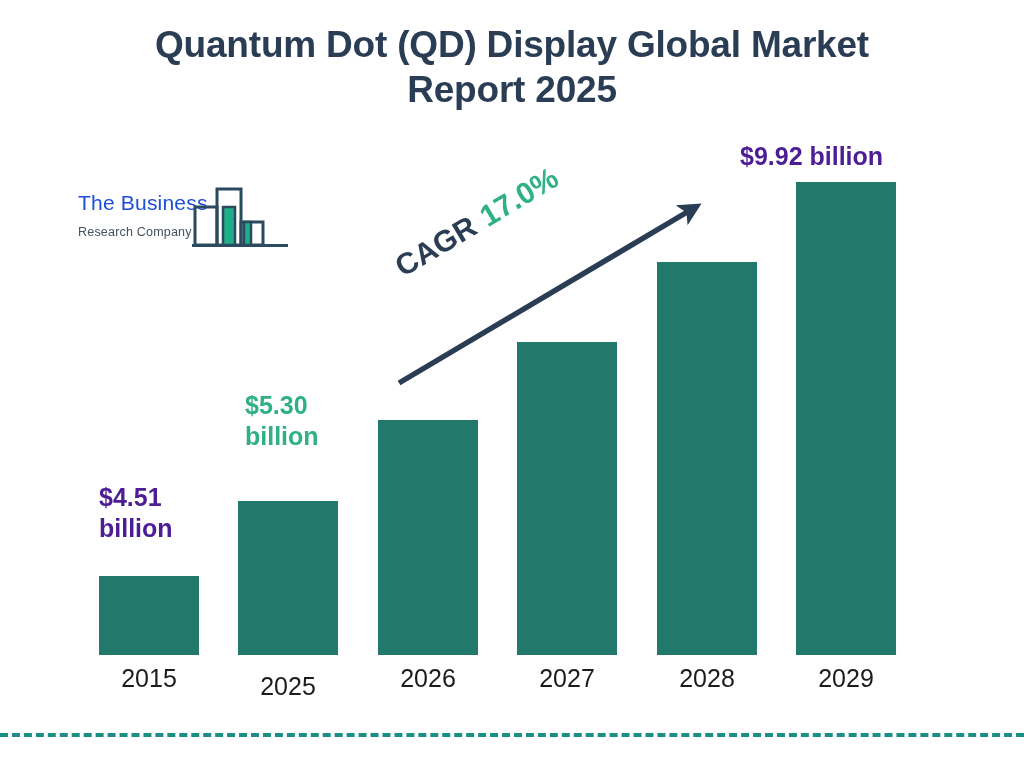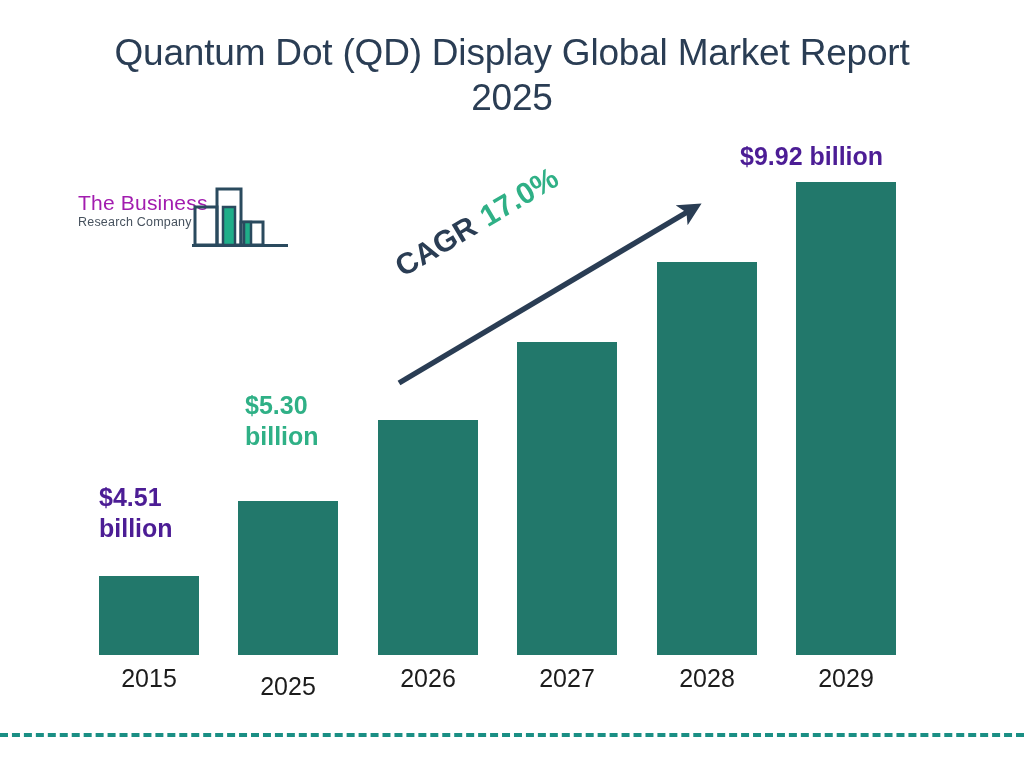--- a/index.html
+++ b/index.html
@@ -20,25 +20,25 @@
     position: absolute;
     left: 0; top: 0;
     width: 1024px;
     height: 768px;
   }
 
   
   #title {
     position: absolute;
     left: 112px;
-    top: 30px;
+    top: 22px;
     width: 800px;
     text-align: center;
     font-size: 37px;
-    font-weight: normal;
+    font-weight: bold;
     line-height: 1.22;
     color: #2a3d54;
     letter-spacing: -0.2px;
   }
 
   
   #logo {
     position: absolute;
     left: 72px;
     top: 186px;
@@ -46,31 +46,31 @@
     height: 68px;
   }
   #logo-text-wrap {
     position: absolute;
     left: 6px;
     top: 6px;
     width: 130px;
   }
   #logo-line1 {
     font-size: 21px;
-    color: #a21caf;
+    color: #1d4ed8;
     letter-spacing: 0.2px;
     line-height: 1.05;
     white-space: nowrap;
   }
   #logo-line2 {
     font-size: 12.5px;
     color: #47525e;
     letter-spacing: 0.2px;
     line-height: 1.1;
-    margin-top: 2px;
+    margin-top: 12px;
     white-space: nowrap;
   }
   #logo-mark {
     position: absolute;
     left: 120px;
     top: 0px;
   }
 
   
   .bar {

